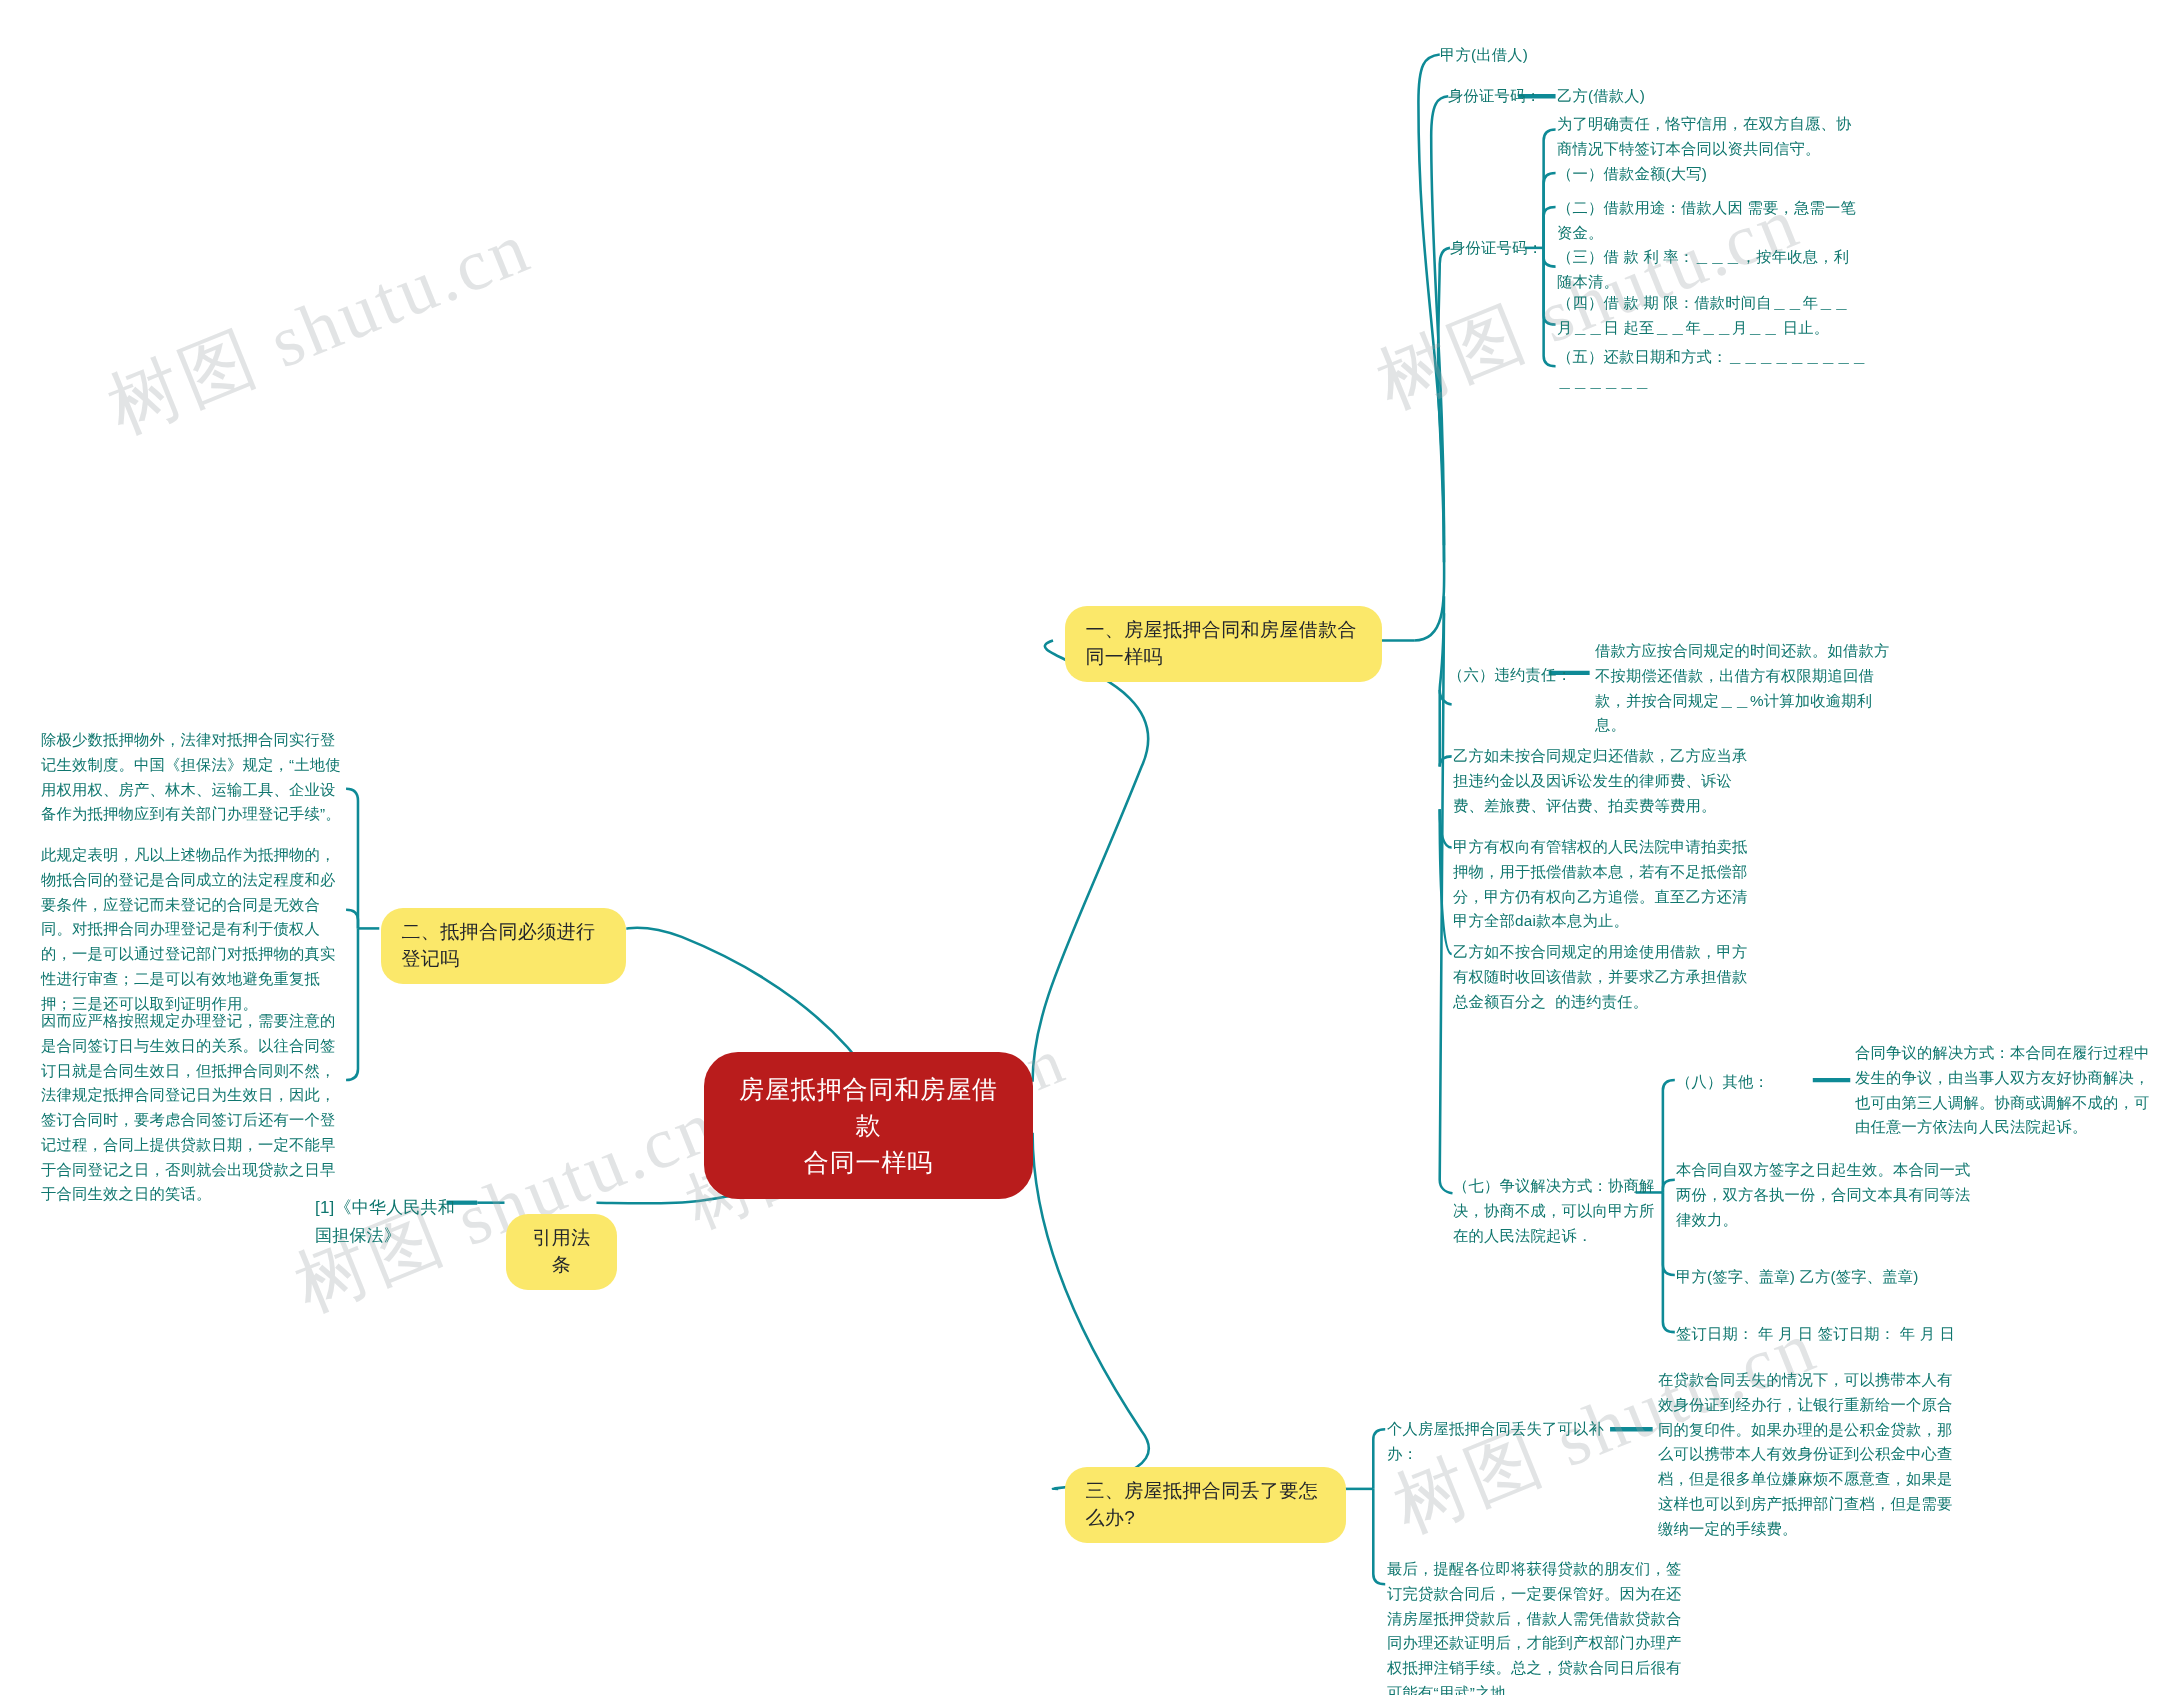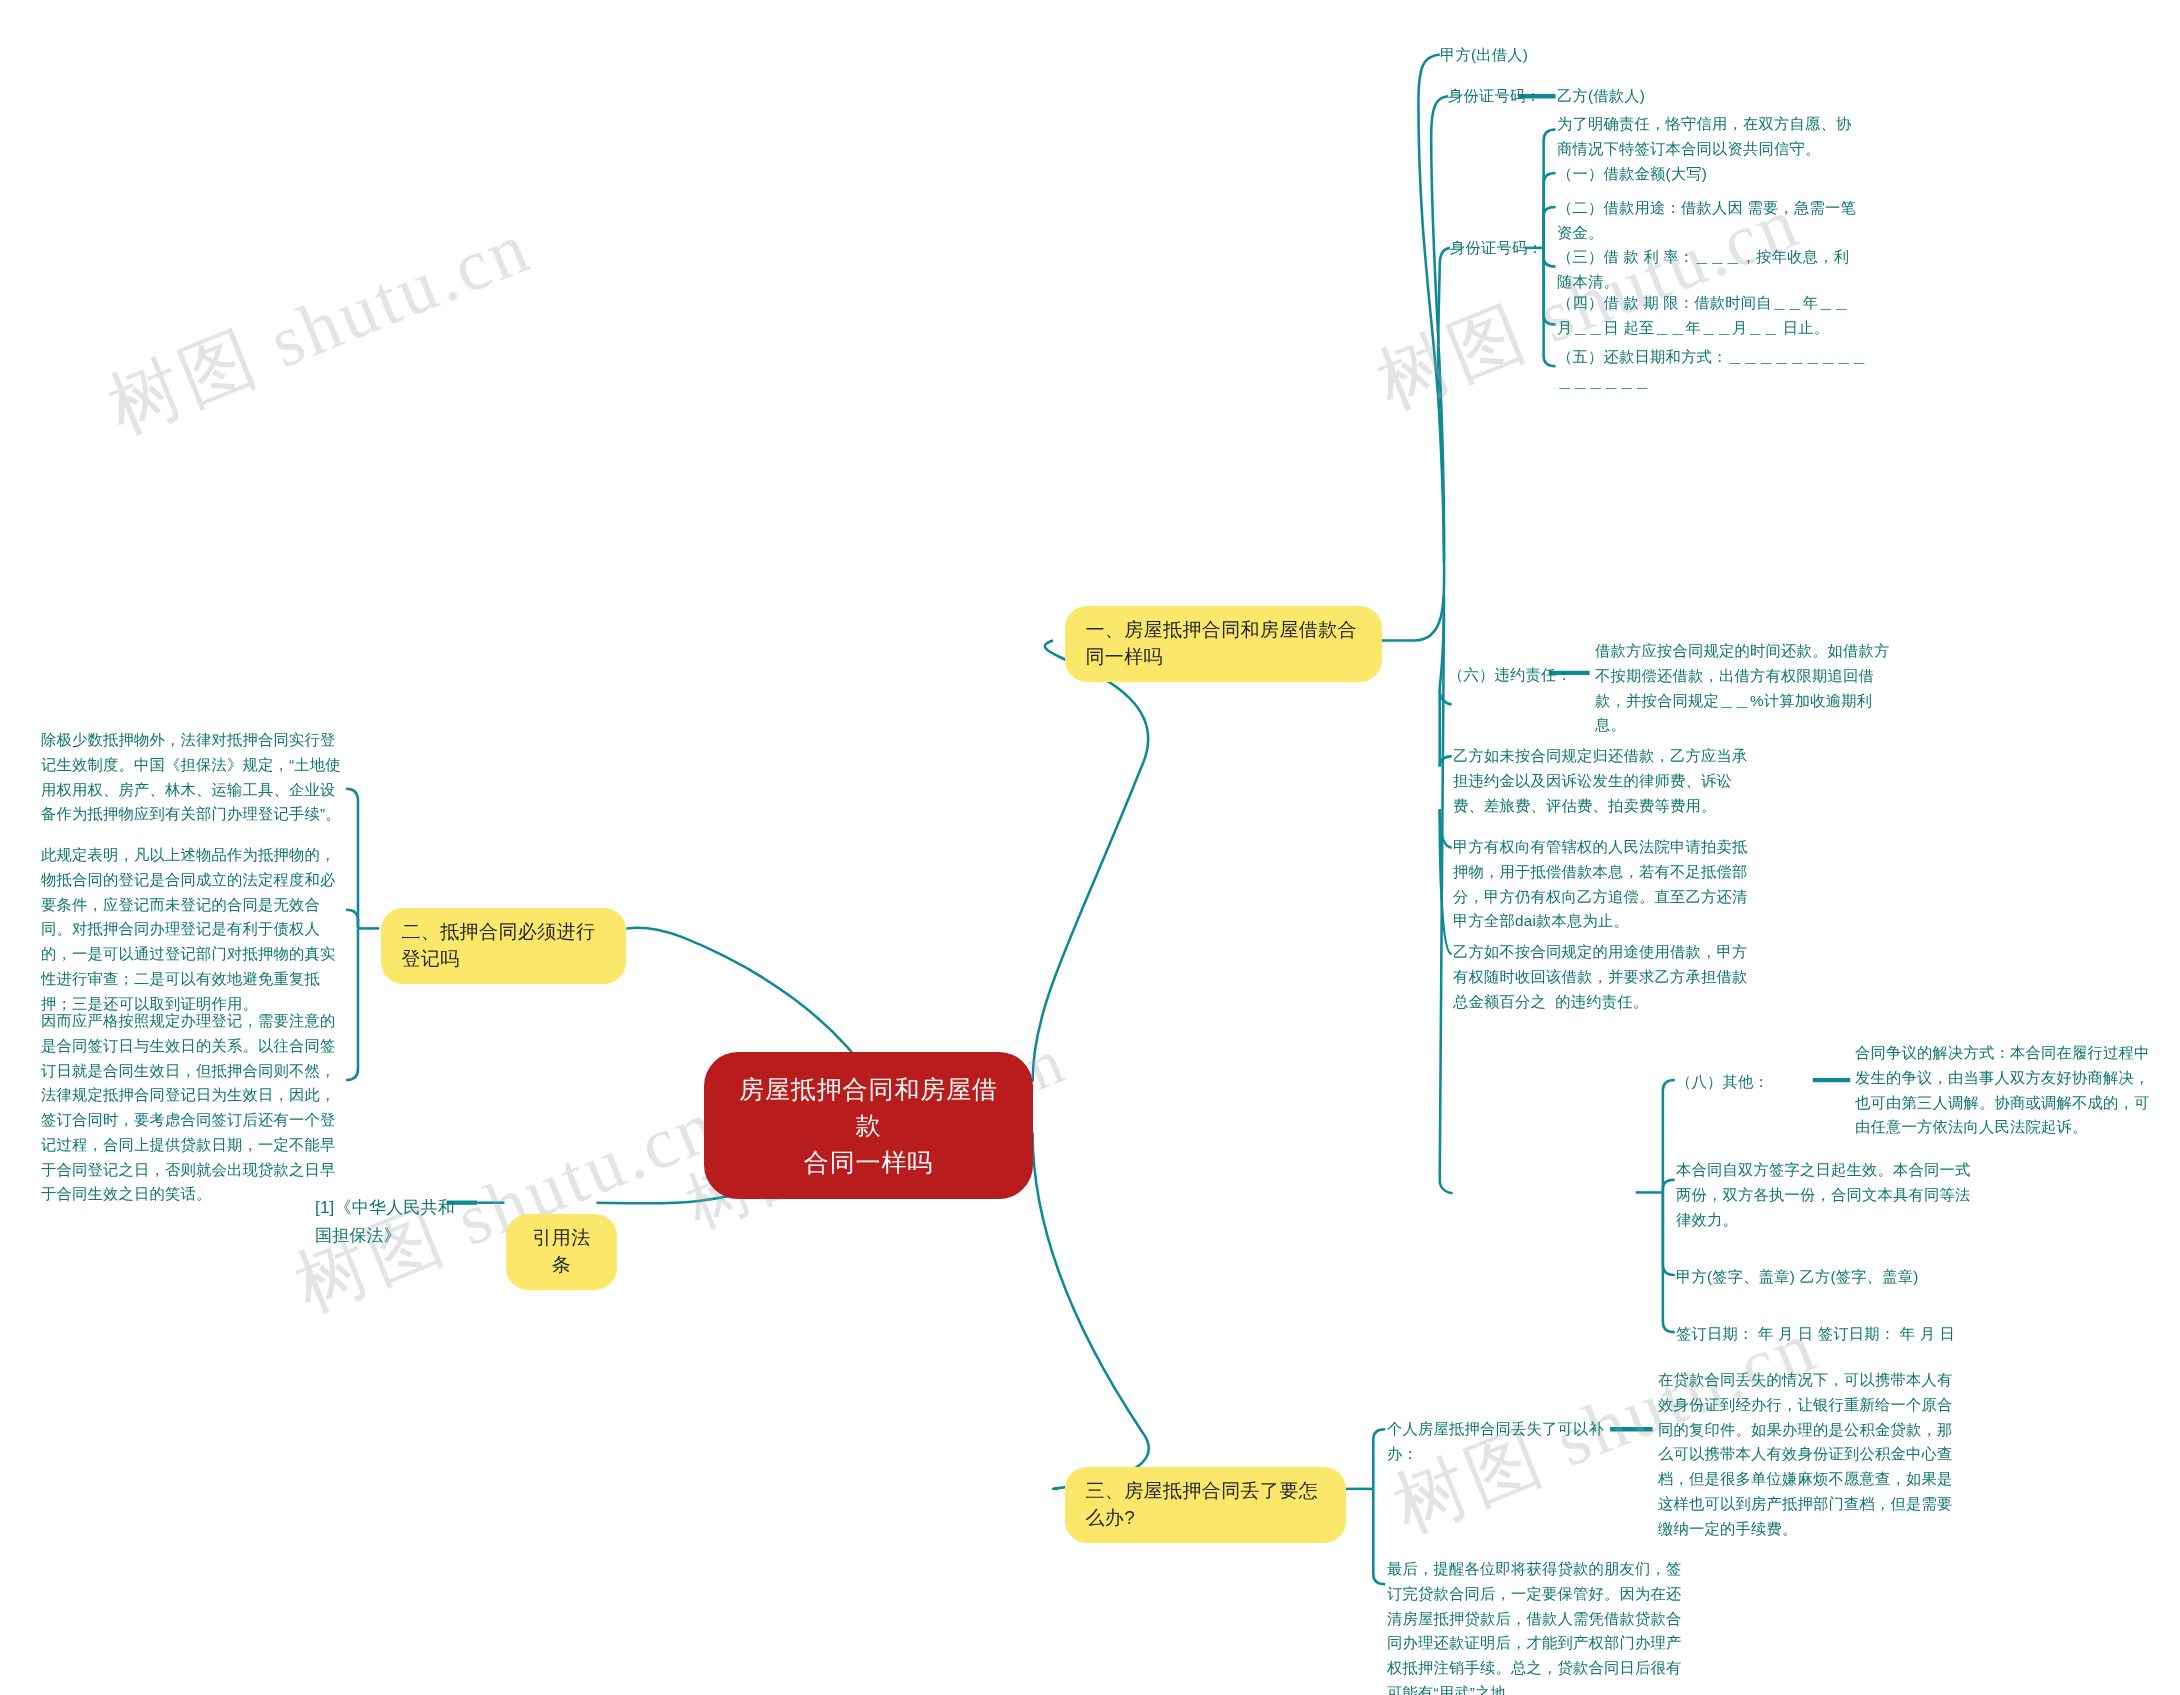--- a/index.html
+++ b/index.html
@@ -200,20 +200,23 @@
   </div>
 
   <div class="node leaf" style="left:1453px; top:835px; width:308px;">
     <span>甲方有权向有管辖权的人民法院申请拍卖抵押物，用于抵偿借款本息，若有不足抵偿部分，甲方仍有权向乙方追偿。直至乙方还清甲方全部dai款本息为止。</span>
   </div>
 
   <div class="node leaf" style="left:1453px; top:941px; width:308px;font-family:Liberation Mono, monospace;">
     <span>乙方如不按合同规定的用途使用借款，甲方有权随时收回该借款，并要求乙方承担借款总金额百分之 的违约责任。</span>
   </div>
 
+  <div class="node leaf" style="left:1453px; top:1174px; width:213px;">
+    <span>（七）争议解决方式：协商解决，协商不成，可以向甲方所在的人民法院起诉．</span>
+  </div>
 
   <div class="node leaf" style="left:1676px; top:1070px; width:136px;">
     <span>（八）其他：</span>
   </div>
 
   <div class="node leaf" style="left:1855px; top:1041px; width:298px;">
     <span>合同争议的解决方式：本合同在履行过程中发生的争议，由当事人双方友好协商解决，也可由第三人调解。协商或调解不成的，可由任意一方依法向人民法院起诉。</span>
   </div>
 
   <div class="node leaf" style="left:1676px; top:1158px; width:307px;">

